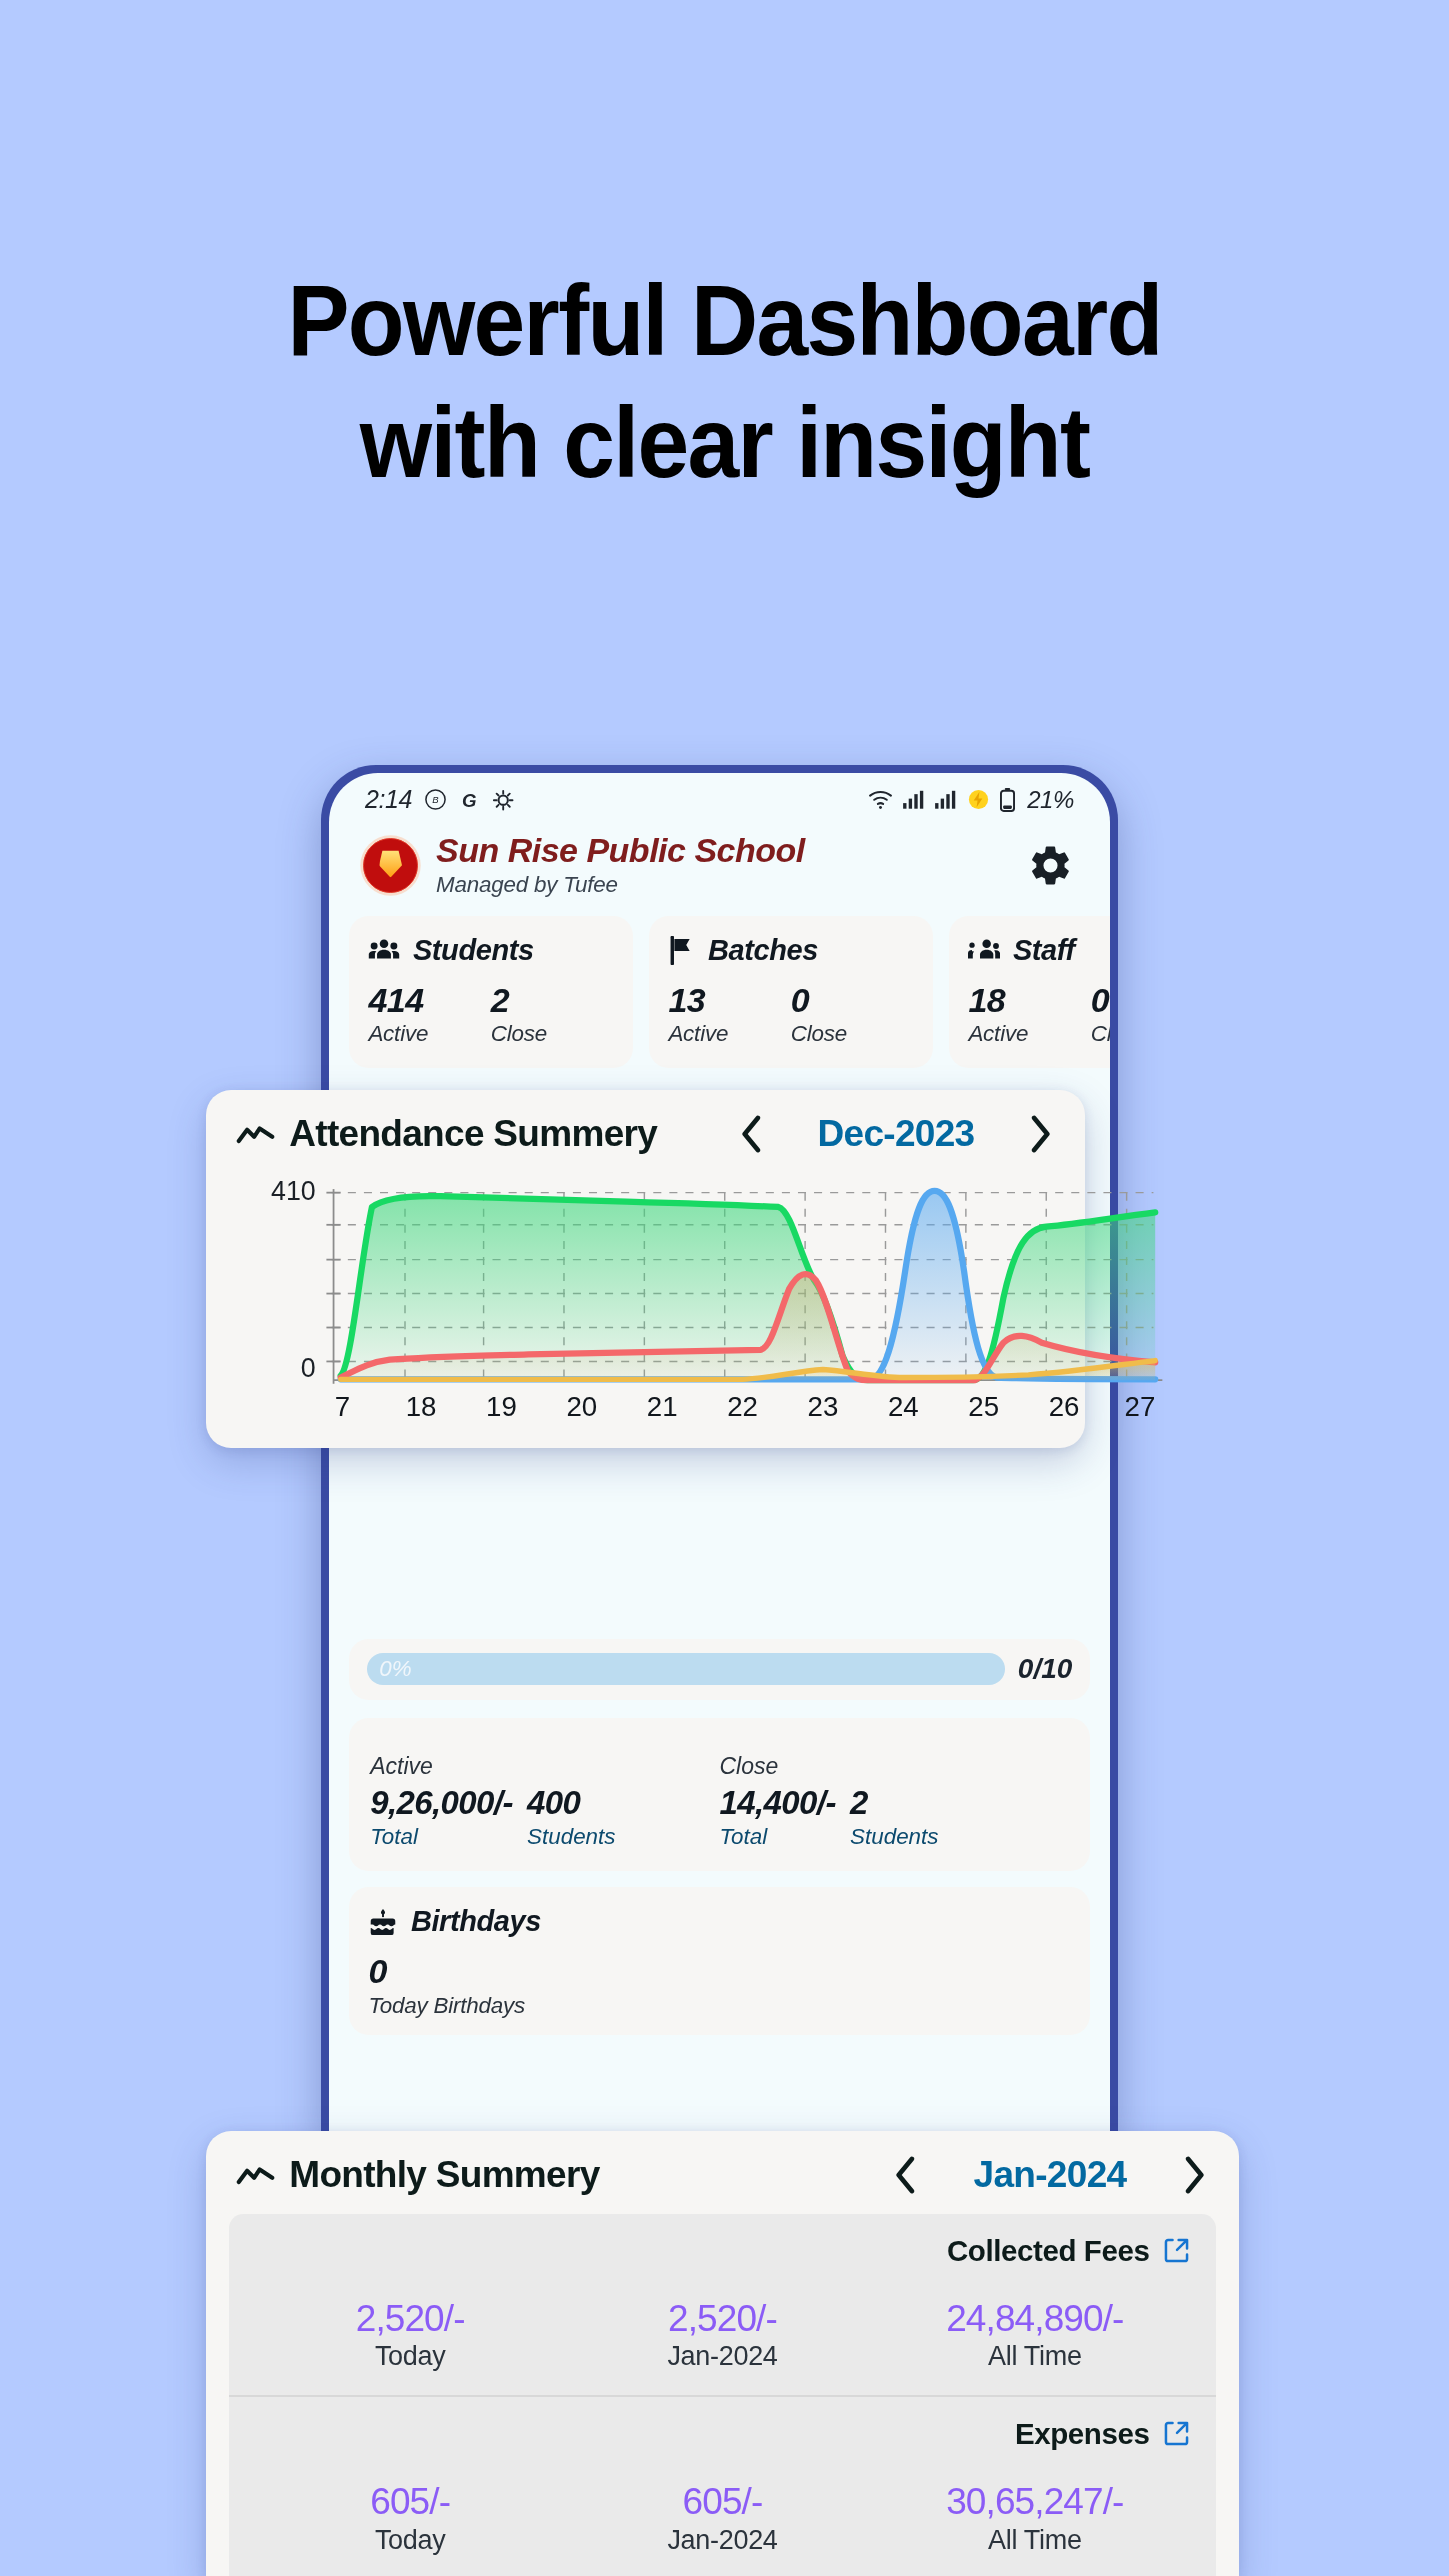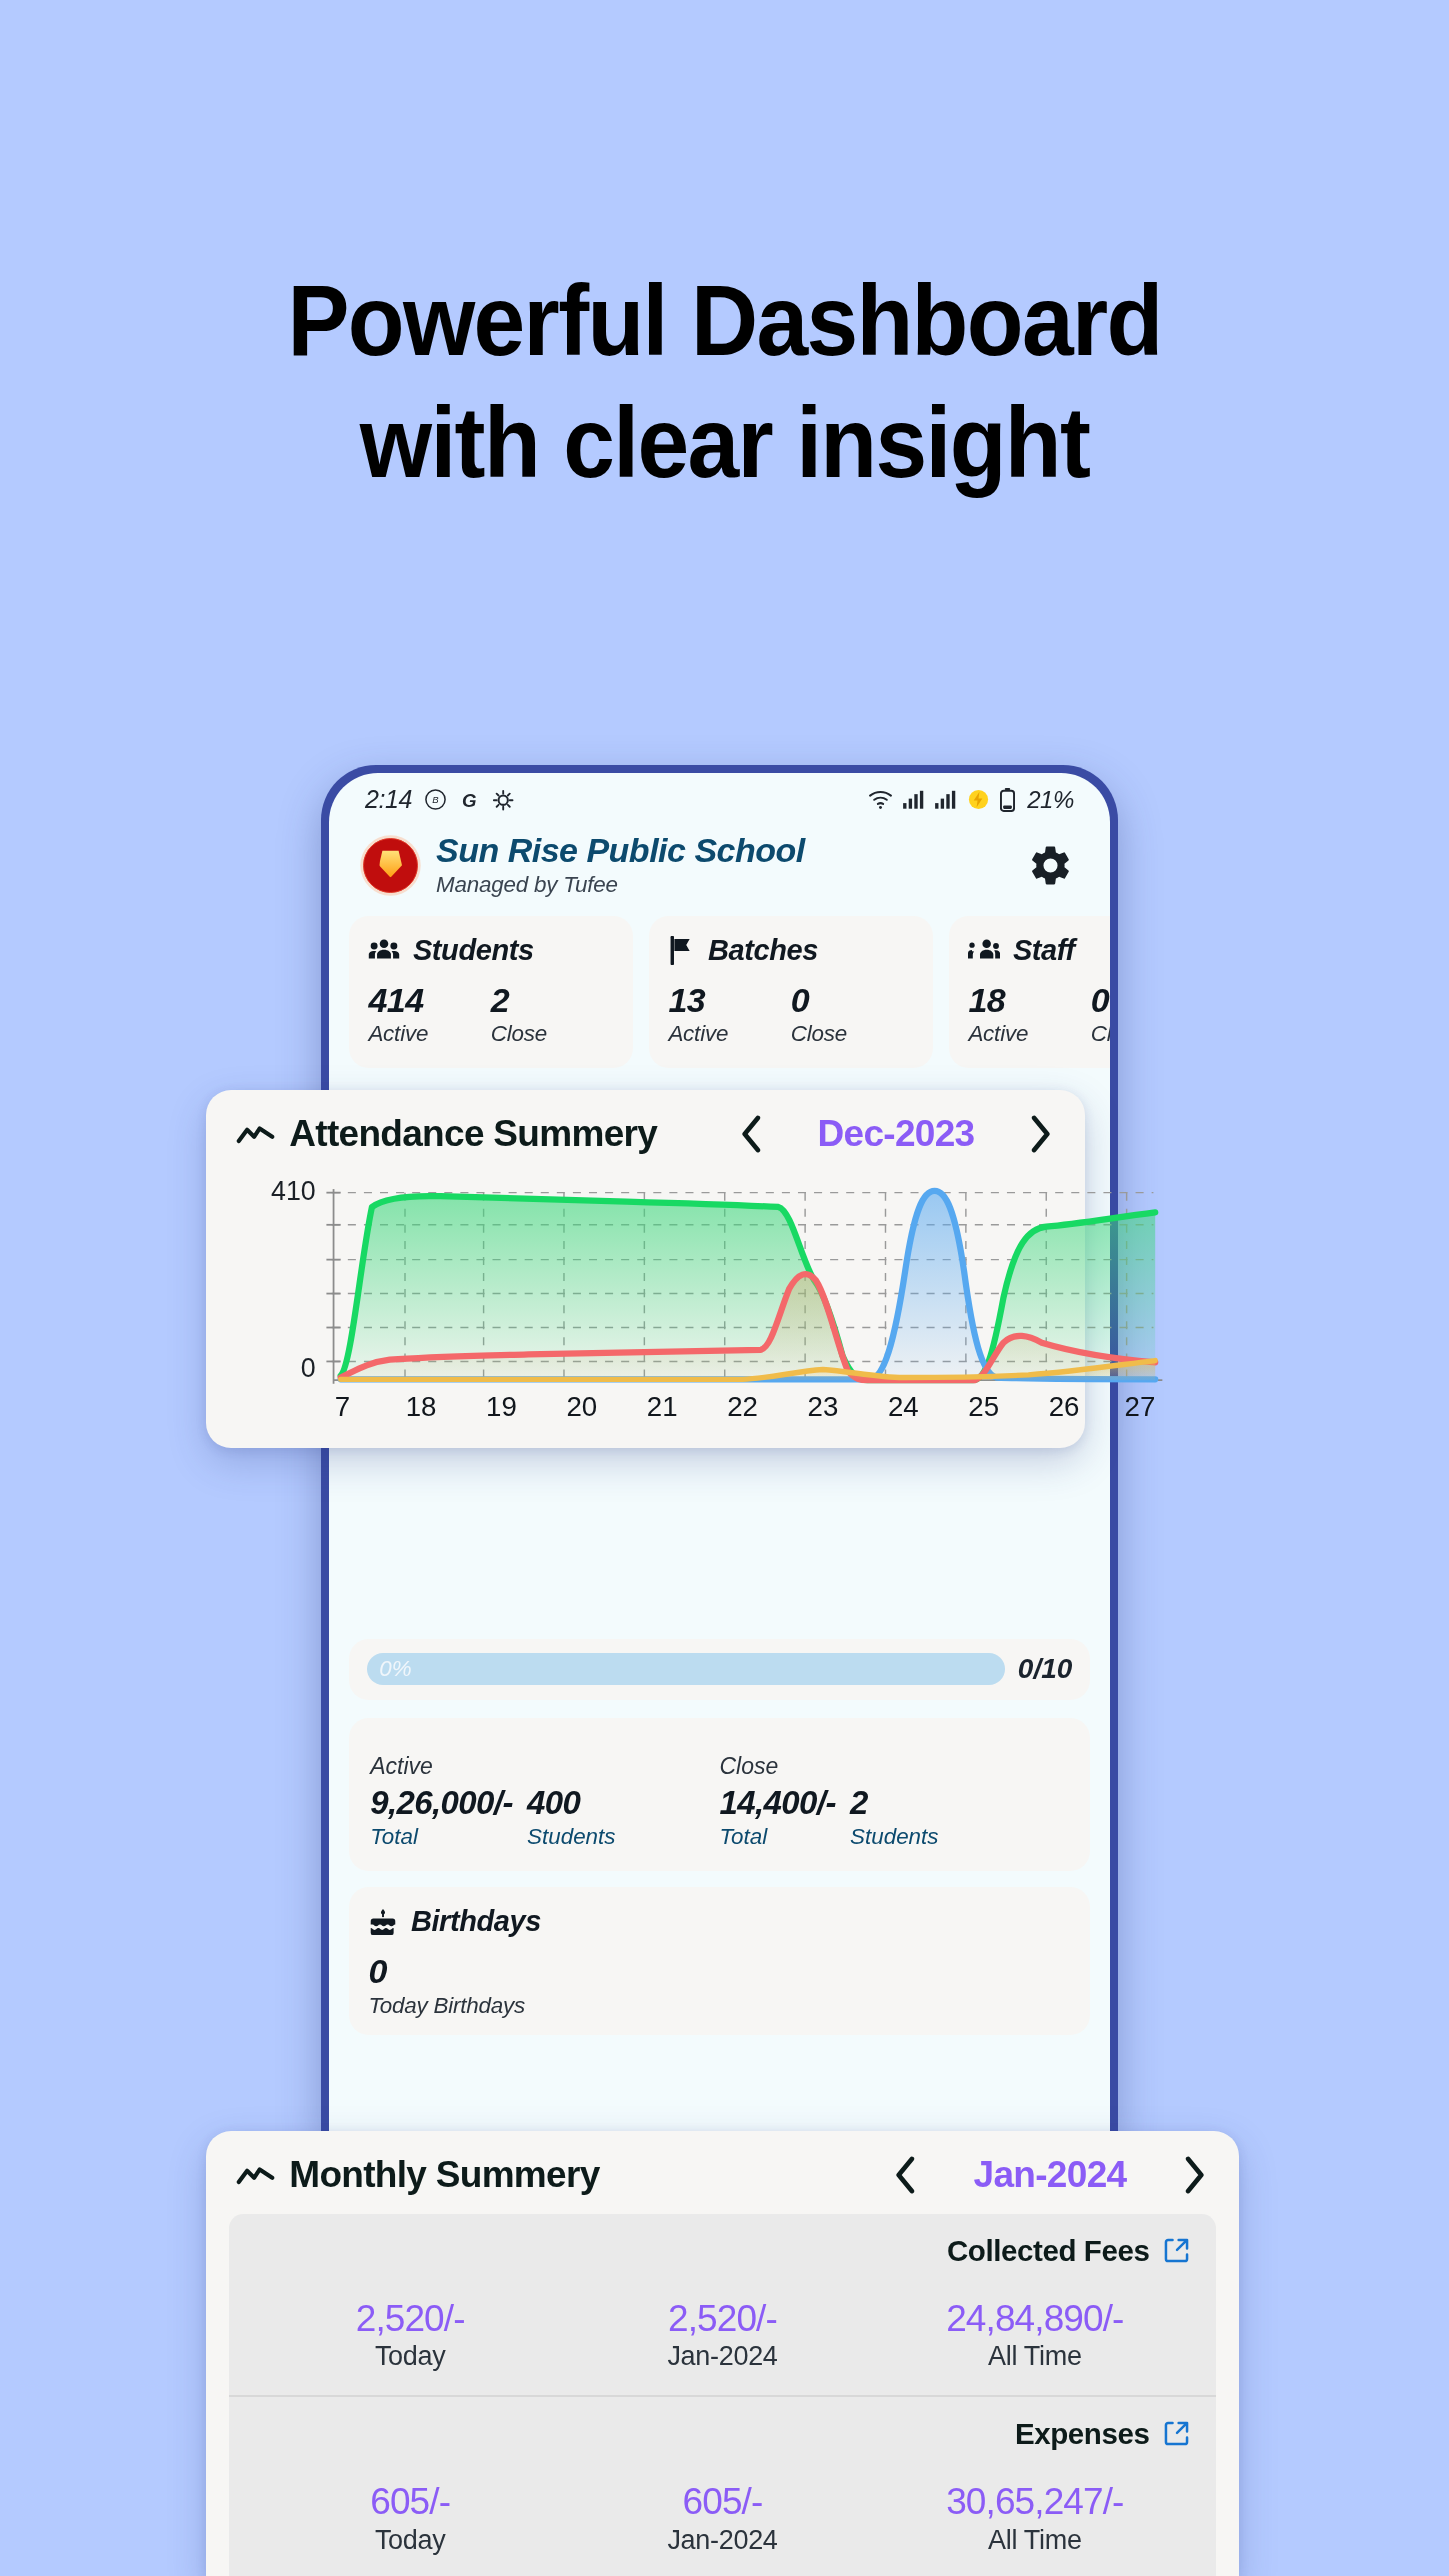--- a/index.html
+++ b/index.html
@@ -74,21 +74,21 @@
     position:relative; flex:none;
   }
   .logo::after{
     content:""; position:absolute; left:50%; top:48%;
     transform:translate(-50%,-50%);
     width:23px; height:27px;
     background:linear-gradient(180deg,#ffe27a,#ff9e12);
     clip-path:polygon(15% 0,85% 0,100% 55%,50% 100%,0 55%);
   }
   .school { display:flex; flex-direction:column; justify-content:center; }
-  .school-name { font-size:34px; font-weight:bold; color:#0c4a6e; letter-spacing:-0.5px; line-height:1.1;}
+  .school-name { font-size:34px; font-weight:bold; color:#7f1d1d; letter-spacing:-0.5px; line-height:1.1;}
   .school-sub { font-size:22.4px; color:#3a4450; margin-top:2.7px; letter-spacing:-0.2px;}
   .gear { margin-left:auto; }
 
   
   .statrow {
     display:flex; gap:16px; padding:7.2px 19.7px 0 19.7px;
     overflow:hidden;
   }
   .statcard {
     background:#f7f6f4;
@@ -138,21 +138,21 @@
     background:#f7f6f4;
     border-radius:25px;
     box-shadow:0 14.3px 38px rgba(40,60,130,.22), 0 2.7px 10.7px rgba(40,60,130,.12);
   }
   .fc-head {
     display:flex; align-items:center;
     padding:23px 30px 18px 30px;
   }
   .fc-title { font-size:37px; font-weight:bold; color:#0d1b1a; letter-spacing:-0.7px; margin-left:14.3px;}
   .fc-nav { margin-left:auto; display:flex; align-items:center; gap:25px;}
-  .fc-month { font-size:37px; font-weight:bold; color:#8b5cf6; letter-spacing:-0.7px; min-width:208px; text-align:center;}
+  .fc-month { font-size:37px; font-weight:bold; color:#0369a1; letter-spacing:-0.7px; min-width:208px; text-align:center;}
   .chev { cursor:pointer; }
 
   
   #attendance-card { left:206px; top:1090px; width:879px; height:358px; }
   .chartwrap { position:relative; padding:0 19.7px 0 0; height:259px;}
 
   
   #monthly-card { left:206px; top:2131px; width:1033px; height:447px; border-radius:25px 25px 0 0;}
   .ms-section { margin:0 23px; background:#eaeaea; padding:19.7px 25px 23px 25px;}
   .ms-section.first { border-radius:14.3px 14.3px 0 0; }

